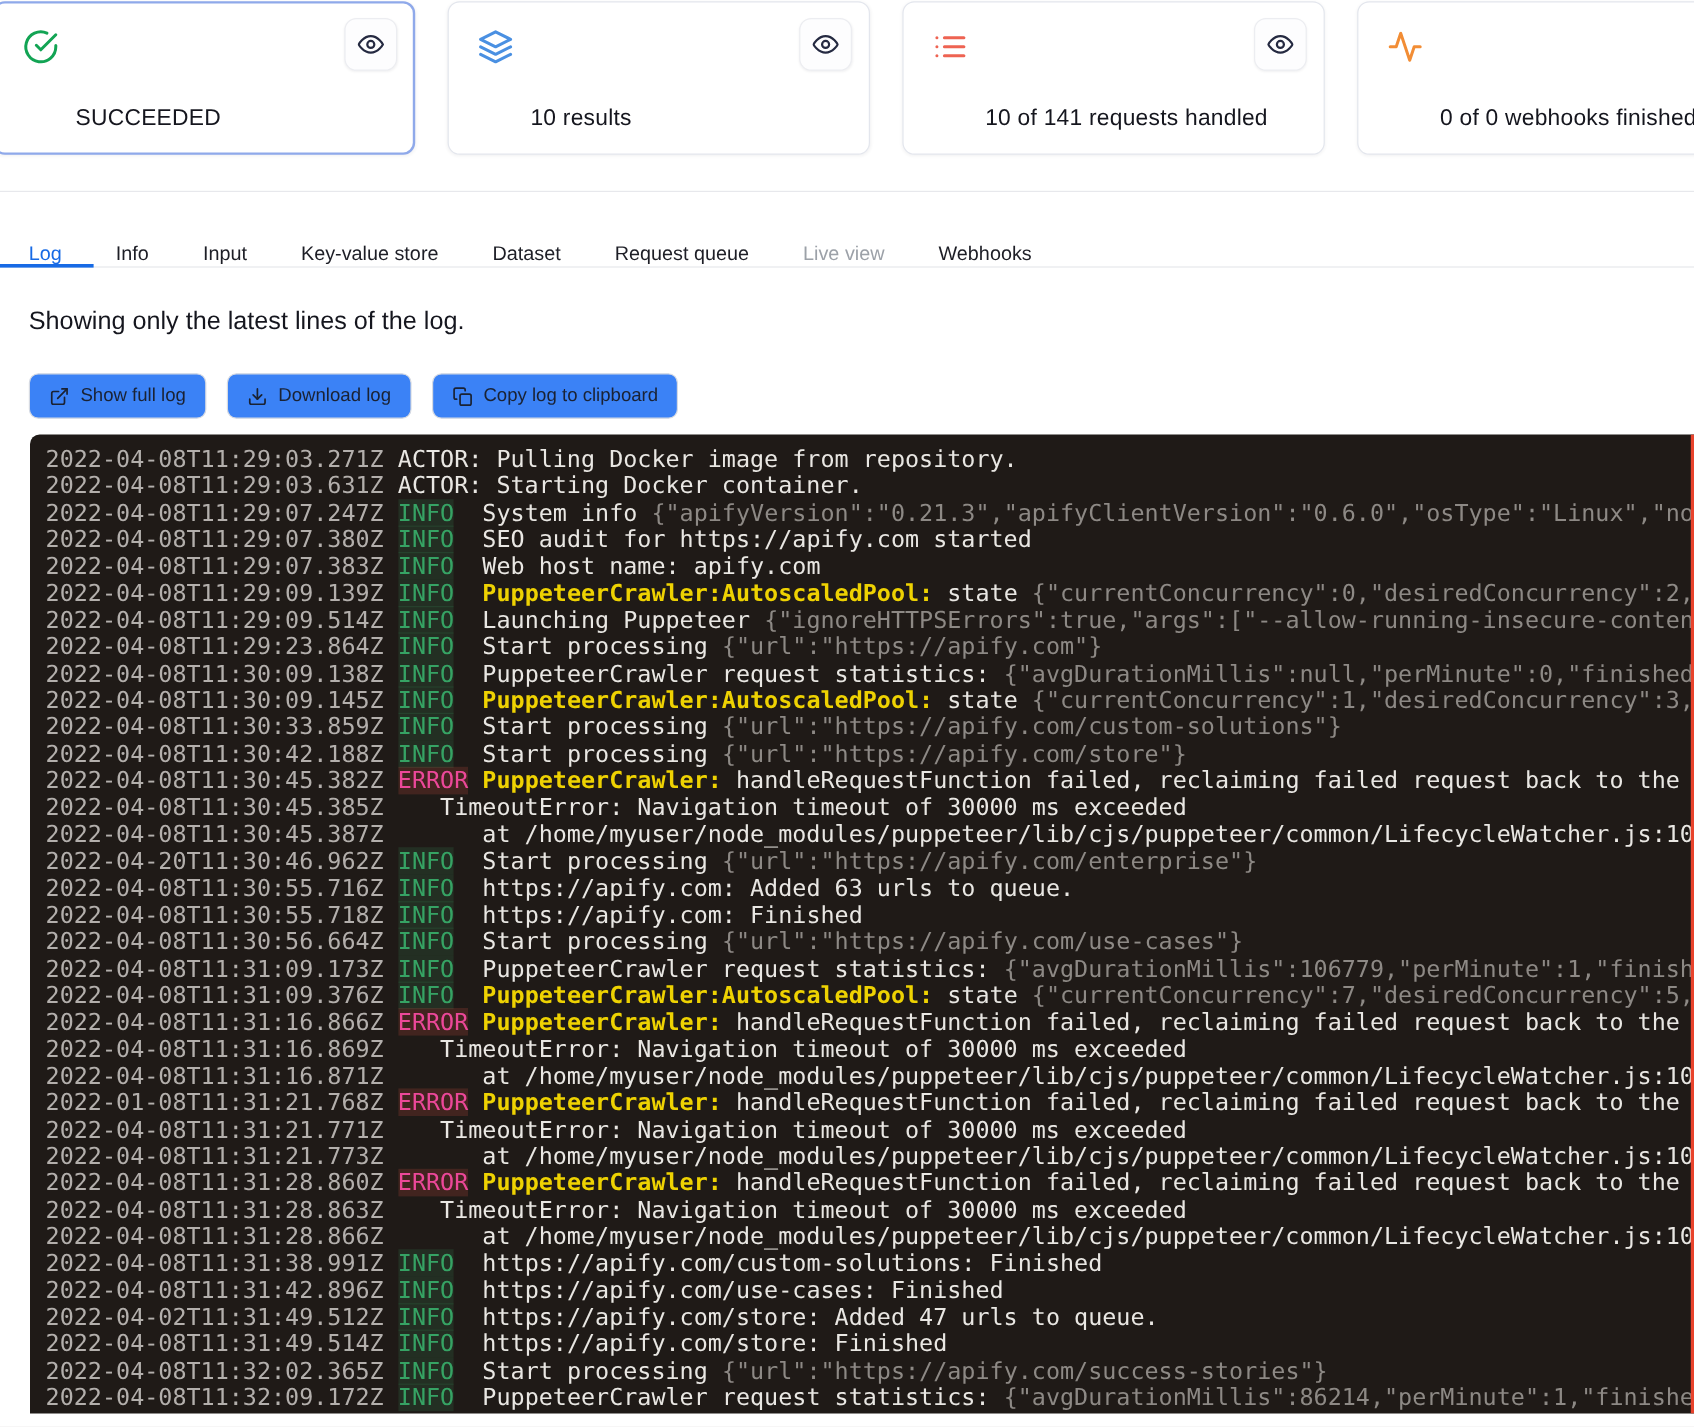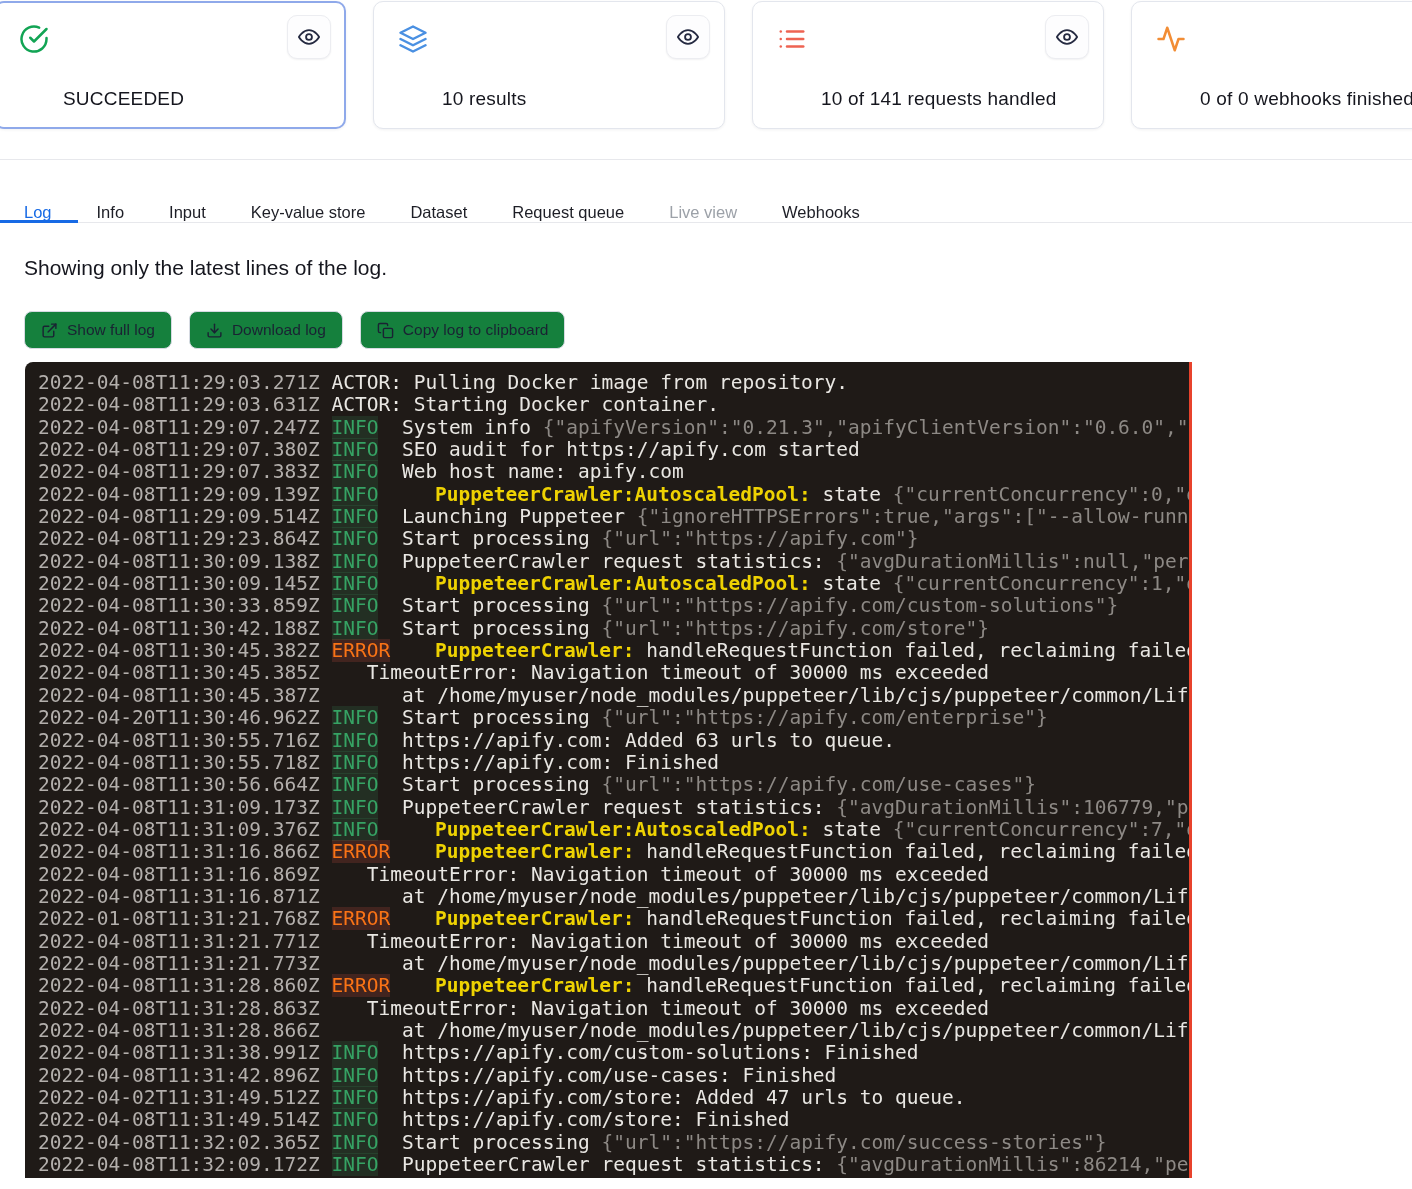--- a/index.html
+++ b/index.html
@@ -28,34 +28,34 @@
     font-size:16.5px; color:#1d1e26; display:flex; align-items:center; }
   .tab.active { color:#176ae5; }
   .tab.active::after { content:""; position:absolute; left:-24px; right:-26px; bottom:-1px;
     height:3px; background:#176ae5; }
   .tab.disabled { color:#9ca1a8; cursor:default; }
 
   
   .notice { margin:33px 0 0 24px; font-size:21px; color:#15161e; }
   .btn-row { display:flex; gap:17px; margin:31px 0 0 24px; }
   .act-btn { height:38px; display:flex; align-items:center; gap:9px; padding:0 16px;
-    border:1px solid #d6dae2; border-radius:8px; background:#15803d; cursor:pointer;
+    border:1px solid #d6dae2; border-radius:8px; background:#3b82f6; cursor:pointer;
     font-family:inherit; font-size:15.5px; font-weight:500; color:#1a2233; }
   .act-btn svg { width:17px; height:17px; }
 
-  .log-box { position:relative; margin:13px 0 0 25px; width:1167px; height:816px;
+  .log-box { position:relative; margin:13px 0 0 25px; width:1387px; height:816px;
     background:#1f1a17; border-radius:8px 0 0 0; padding:10px 0 0 13px; overflow:hidden;
     font-family:"DejaVu Sans Mono", monospace; font-size:19.5px; line-height:22.35px; }
   .log-row { white-space:pre; }
   .ts { color:#b3afac; }
   .plain { color:#e9e7e3; }
   .dim { color:#8d8985; }
-  .yellow { color:#eed202; font-weight:bold;margin-left:33px; }
+  .yellow { color:#eed202; font-weight:bold; }
   .lv-info { color:#36a364; background:rgba(54,163,100,.16); }
-  .lv-error { color:#f97316; background:rgba(229,81,74,.18); }
+  .lv-error { color:#ec4899; background:rgba(229,81,74,.18); }
   .edge-strip { position:absolute; top:0; right:0; width:3px; height:100%; background:#e8432c; }
 </style>
 </head>
 <body>
 
 <div class="cards-row">
     <div class="card selected">
       <div class="card-top">
         <span class="card-icon" style="color: rgb(18, 164, 84);">
           <svg fill="none" stroke="currentColor" stroke-width="2" stroke-linecap="round" stroke-linejoin="round" viewBox="0 0 24 24">

